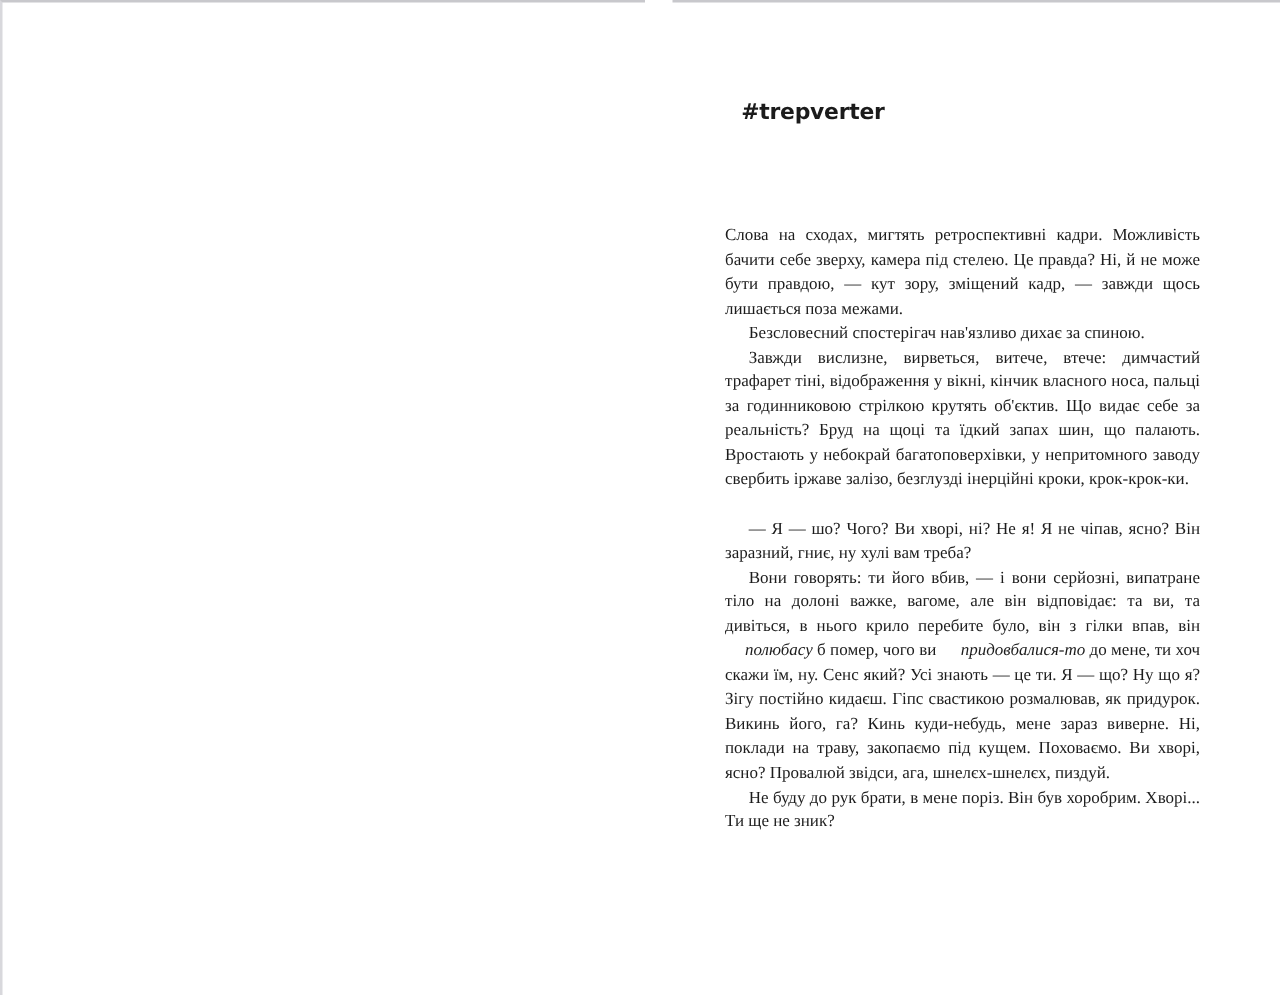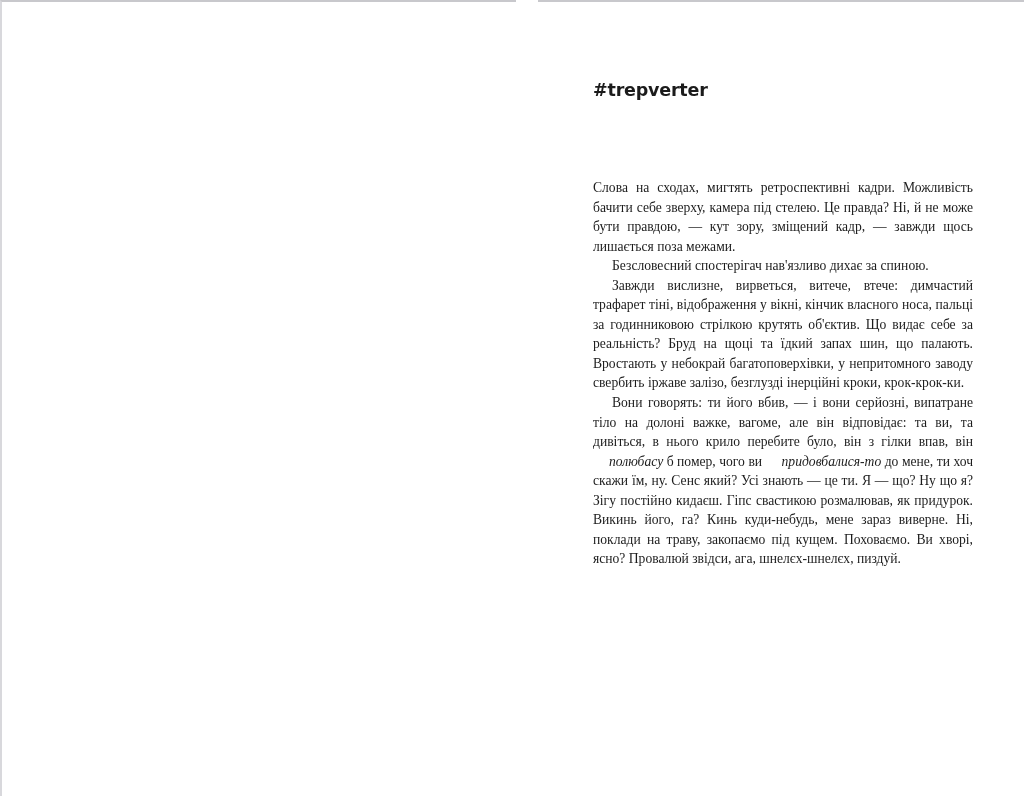--- a/index.html
+++ b/index.html
@@ -47,21 +47,21 @@
     top: 78px;
     font-family: "DejaVu Sans", "Liberation Sans", sans-serif;
     font-weight: bold;
     font-size: 17.5px;
     letter-spacing: -0.2px;
     color: #1b1b1b;
   }
 
   .textblock {
     position: absolute;
-    left: 55px;
+    left: 42px;
     top: 176px;
     width: 380px;
     font-size: 13.6px;
     line-height: 19.55px;
     color: #1c1c1c;
     text-align: justify;
     text-justify: inter-word;
     hyphens: manual;
   }
 
@@ -101,19 +101,21 @@
   <div class="page page-verso"></div>
 
   <div class="page page-recto">
 
     <div class="chapter-title">#trepverter</div>
 
     <div class="textblock">
         <p class="no-indent">Слова на сходах, мигтять ретроспективні кадри. Можливість бачити себе зверху, камера під стелею. Це правда? Ні, й не може бути правдою, — кут зору, зміщений кадр, — завжди щось лишається поза межами.</p>
         <p>Безсловесний спостерігач нав'язливо дихає за спиною.</p>
         <p>Завжди вислизне, вирветься, витече, втече: димчастий трафарет тіні, відображення у вікні, кінчик власного носа, пальці за годинниковою стрілкою крутять об'єктив. Що видає себе за реальність? Бруд на щоці та їдкий запах шин, що палають. Вростають у небокрай багатоповерхівки, у непритомного заводу свербить іржаве залізо, безглузді інерційні кроки, крок-крок-ки.</p>
+        <p class="gap-before">— Я — шо? Чого? Ви хворі, ні? Не я! Я не чіпав, ясно? Він заразний, гниє, ну хулі вам треба?</p>
         <p>Вони говорять: ти його вбив, — і вони серйозні, випатране тіло на долоні важке, вагоме, але він відповідає: та ви, та дивіться, в нього крило перебите було, він з гілки впав, він <i>полюбасу</i> б помер, чого ви <i>придовбалися-то</i> до мене, ти хоч скажи їм, ну. Сенс який? Усі знають — це ти. Я — що? Ну що я? Зігу постійно кидаєш. Гіпс свастикою розмалював, як придурок. Викинь його, га? Кинь куди-небудь, мене зараз виверне. Ні, поклади на траву, закопаємо під кущем. Поховаємо. Ви хворі, ясно? Провалюй звідси, ага, шнелєх-шнелєх, пиздуй.</p>
+        <p>Не буду до рук брати, в мене поріз. Він був хоробрим. Хворі... Ти ще не зник?</p>
       </div>
 
 
   </div>
 
 </div>
 
 </body></html>

